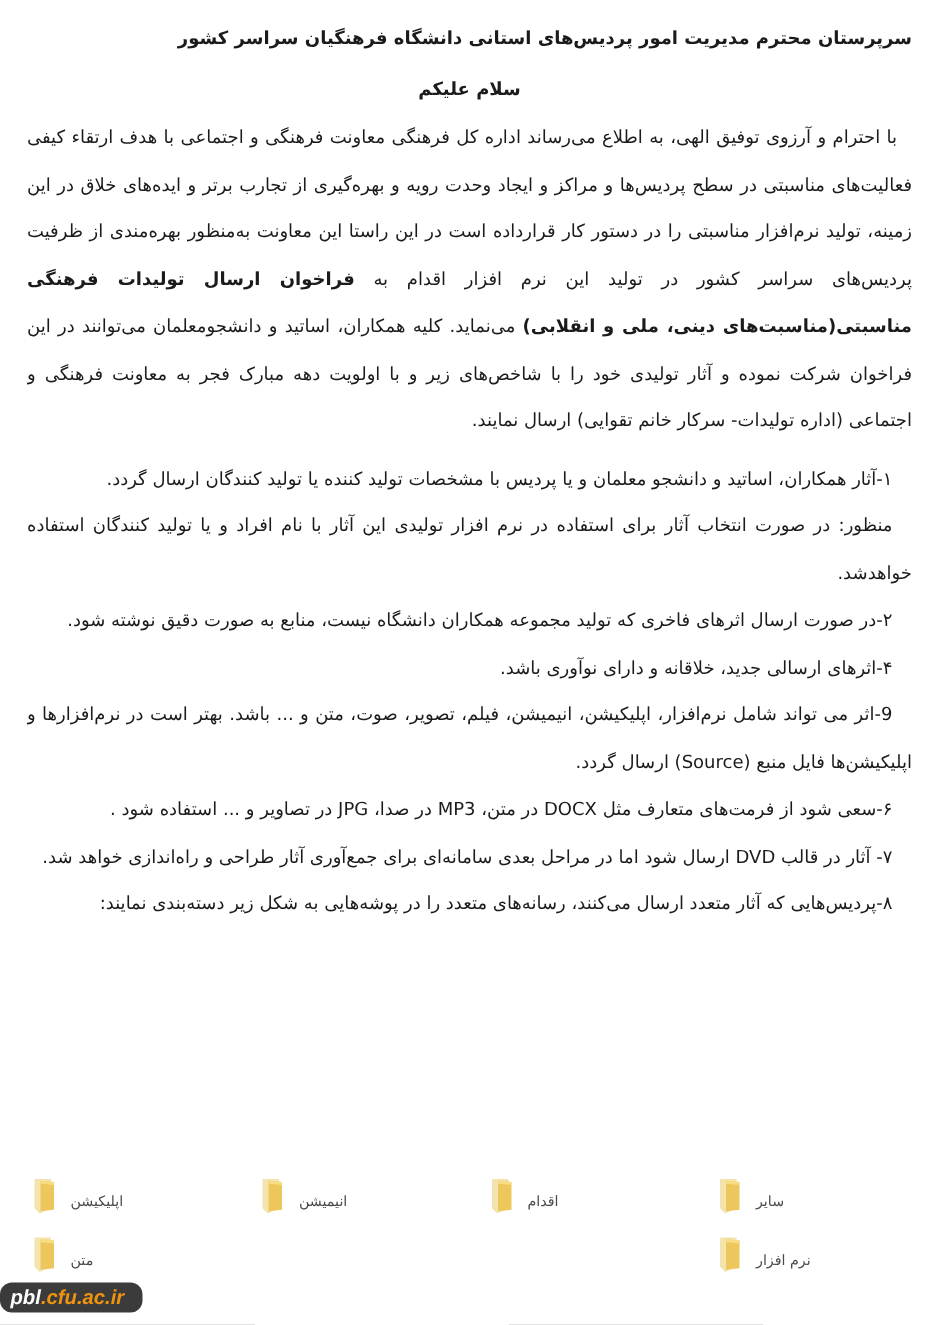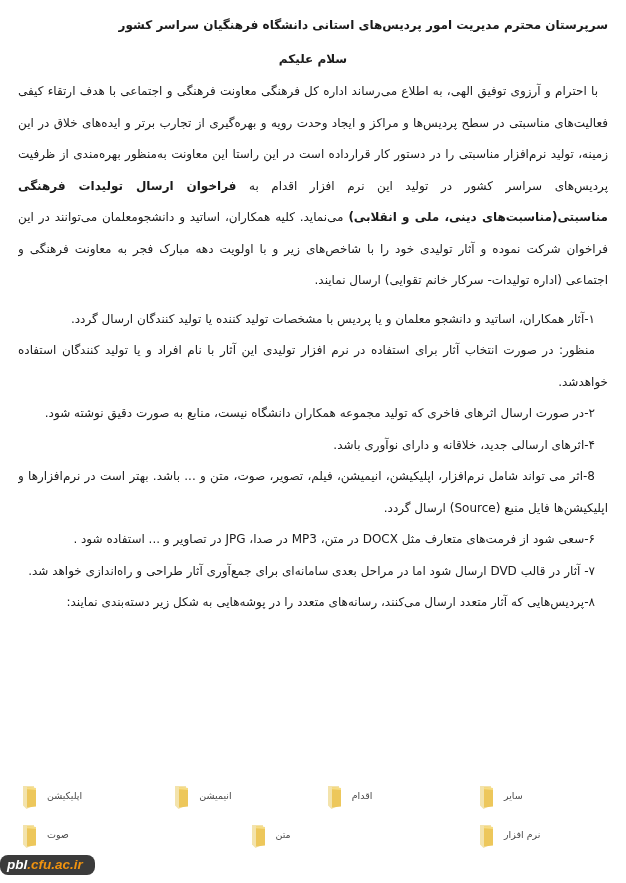--- a/index.html
+++ b/index.html
@@ -60,21 +60,21 @@
     align-items: flex-start;
     gap: 9px;
     width: 125px;
   }
   .folder-icon { flex: 0 0 auto; margin-top: 1px; }
   .folder-label {
     direction: rtl;
     font-size: 9.5px;
     color: #4a4a4a;
     line-height: 16px;
-    margin-top: 4px;
+    margin-top: 10px;
     white-space: nowrap;
   }
 
   
   .watermark {
     position: absolute;
     left: 0;
     top: 855px;
     direction: ltr;
     background: #3b3b3b;
@@ -97,21 +97,21 @@
   <div class="doc">
     <p class="doc-title">سرپرستان محترم مدیریت امور پردیس‌های استانی دانشگاه فرهنگیان سراسر کشور</p>
     <p class="greeting">سلام علیکم</p>
 
     <p class="intro"><span>با احترام و آرزوی توفیق الهی، به اطلاع می‌رساند اداره کل فرهنگی معاونت فرهنگی و اجتماعی با هدف ارتقاء کیفی فعالیت‌های مناسبتی در سطح پردیس‌ها و مراکز و ایجاد وحدت رویه و بهره‌گیری از تجارب برتر و ایده‌های خلاق در این زمینه، تولید نرم‌افزار مناسبتی را  در دستور کار قرارداده است در این راستا این معاونت به‌منظور بهره‌مندی از ظرفیت پردیس‌های سراسر کشور در تولید این نرم افزار اقدام به </span><b>فراخوان ارسال تولیدات فرهنگی مناسبتی(مناسبت‌های دینی، ملی و انقلابی)</b><span> می‌نماید. کلیه همکاران، اساتید و دانشجومعلمان می‌توانند در این فراخوان شرکت نموده و آثار تولیدی خود را  با شاخص‌های زیر و با اولویت دهه مبارک فجر به معاونت فرهنگی و اجتماعی (اداره تولیدات- سرکار خانم تقوایی) ارسال نمایند.</span></p>
 
     <p class="para indent gap-top">۱-آثار همکاران، اساتید و دانشجو معلمان و یا پردیس با مشخصات تولید کننده یا تولید کنندگان ارسال گردد.</p>
     <p class="para indent">منظور: در صورت انتخاب آثار برای استفاده در نرم افزار تولیدی  این آثار با نام افراد و یا تولید کنندگان استفاده خواهدشد.</p>
     <p class="para indent">۲-در صورت ارسال اثرهای فاخری که تولید مجموعه همکاران دانشگاه نیست، منابع به صورت دقیق نوشته شود.</p>
     <p class="para indent">۴-اثرهای ارسالی جدید، خلاقانه  و دارای نوآوری باشد.</p>
-    <p class="para indent">8-اثر می تواند شامل نرم‌افزار، اپلیکیشن، انیمیشن، فیلم، تصویر، صوت، متن و ... باشد. بهتر است در نرم‌افزارها و اپلیکیشن‌ها فایل منبع (Source) ارسال گردد.</p>
+    <p class="para indent">9-اثر می تواند شامل نرم‌افزار، اپلیکیشن، انیمیشن، فیلم، تصویر، صوت، متن و ... باشد. بهتر است در نرم‌افزارها و اپلیکیشن‌ها فایل منبع (Source) ارسال گردد.</p>
     <p class="para indent">۶-سعی شود از فرمت‌های متعارف مثل DOCX در متن، MP3 در صدا، JPG در تصاویر و ... استفاده شود .</p>
     <p class="para indent">۷- آثار در قالب DVD ارسال شود اما در مراحل بعدی سامانه‌ای برای جمع‌آوری آثار طراحی و راه‌اندازی خواهد شد.</p>
     <p class="para indent">۸-پردیس‌هایی که آثار متعدد ارسال می‌کنند، رسانه‌های متعدد را در پوشه‌هایی به شکل زیر دسته‌بندی نمایند:</p>
 
   </div>
 
   <div class="folders">
     <div class="folder-row">
       <div class="folder-item">
         <svg class="folder-icon" width="16" height="25" viewBox="0 0 16 25">
@@ -146,28 +146,20 @@
         <span class="folder-label">سایر</span>
       </div>
     </div>
     <div class="folder-row">
       <div class="folder-item">
         <svg class="folder-icon" width="16" height="25" viewBox="0 0 16 25">
           <path fill="#f3e3ac" d="M1 1 L12 1 L12 20.5 L4.5 24 L1 20.5 Z"></path>
           <path fill="#edc75b" d="M5 2.2 L14 3 L14 21.5 L5 22.5 Z"></path>
           <path fill="#f7dd84" d="M5 2.2 L14 3 L14 5 L5 4.2 Z"></path>
         </svg>
-        <span class="folder-label">صوت</span>
-      </div>
-      <div class="folder-item">
-        <svg class="folder-icon" width="16" height="25" viewBox="0 0 16 25">
-          <path fill="#f3e3ac" d="M1 1 L12 1 L12 20.5 L4.5 24 L1 20.5 Z"></path>
-          <path fill="#edc75b" d="M5 2.2 L14 3 L14 21.5 L5 22.5 Z"></path>
-          <path fill="#f7dd84" d="M5 2.2 L14 3 L14 5 L5 4.2 Z"></path>
-        </svg>
         <span class="folder-label">متن</span>
       </div>
       <div class="folder-item">
         <svg class="folder-icon" width="16" height="25" viewBox="0 0 16 25">
           <path fill="#f3e3ac" d="M1 1 L12 1 L12 20.5 L4.5 24 L1 20.5 Z"></path>
           <path fill="#edc75b" d="M5 2.2 L14 3 L14 21.5 L5 22.5 Z"></path>
           <path fill="#f7dd84" d="M5 2.2 L14 3 L14 5 L5 4.2 Z"></path>
         </svg>
         <span class="folder-label">نرم افزار</span>
       </div>

